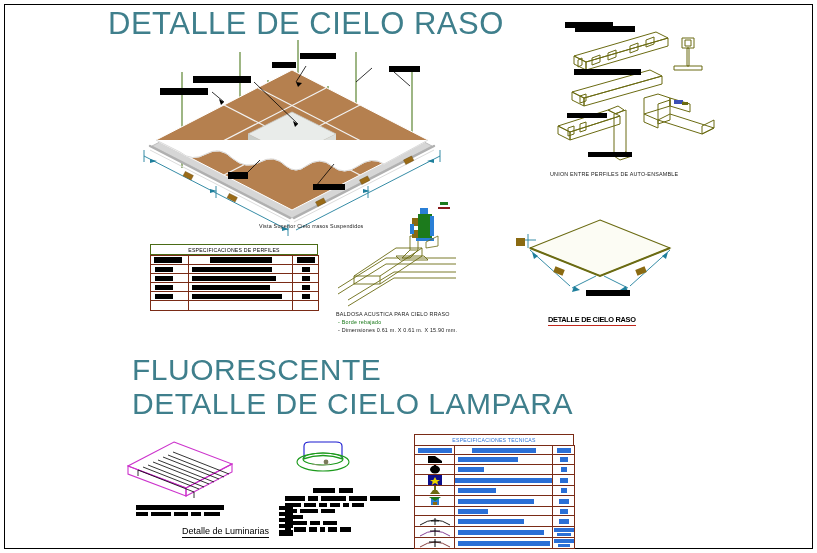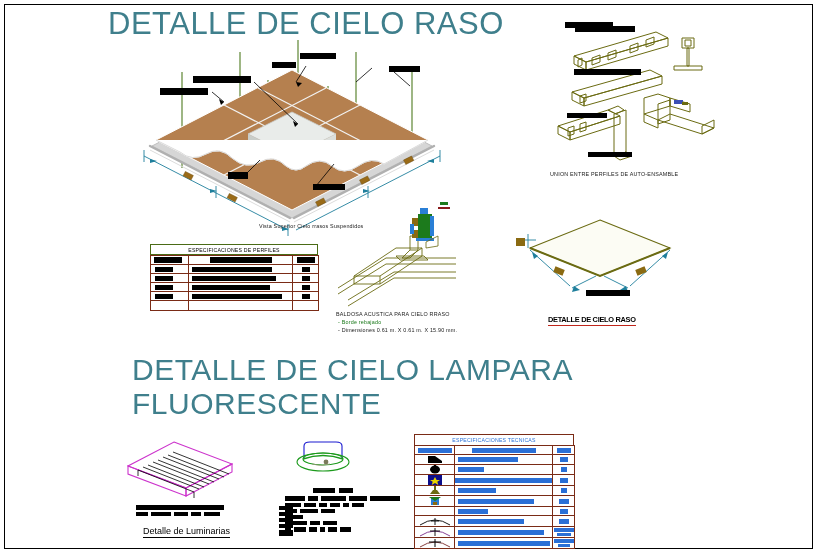--- a/index.html
+++ b/index.html
@@ -17,21 +17,21 @@
   .cap{font-size:5.4px;color:#1a1a1a;letter-spacing:.2px;white-space:nowrap;font-family:"Liberation Sans",sans-serif;}
   .capb{font-size:7.4px;color:#000;font-weight:bold;letter-spacing:-.3px;white-space:nowrap;}
   .caplum{font-size:9px;color:#000;white-space:nowrap;}
   
   .tbl{border-collapse:collapse;border:1px solid #7a2b16;background:#fff;}
   .tbl td{border:1px solid #7a2b16;padding:0;height:8px;}
   .tblhead{font-size:5.2px;color:#000;text-align:center;letter-spacing:.2px;white-space:nowrap;}
   .tblhead-b{font-size:5.2px;color:#2a6fd6;text-align:center;letter-spacing:.2px;white-space:nowrap;}
   .hdrow{border:1px solid #4a6b16;}
   .underline-red{border-bottom:1.3px solid #c0251a;}
-  .underline-blk{border-bottom:1px solid #000;}
+  .underline-blk{border-bottom:1px solid #000;margin-left:39px;}
   svg{display:block;overflow:visible;}
 </style>
 </head>
 <body>
 
 <div id="sheet">
   <div class="frame"></div>
 
   <div class="abs bigtitle" style="left:108px;top:6px;">DETALLE DE CIELO RASO</div>
   <div class="abs rb" style="left:565px;top:22px;width:48px;height:6px;"></div>
@@ -315,22 +315,22 @@
       </g>
       <rect x="6" y="22" width="9" height="8" fill="#8a6a12"></rect>
       <rect x="44" y="52" width="10" height="6" fill="#8a6a12" transform="rotate(22 49 55)"></rect>
       <rect x="126" y="52" width="10" height="6" fill="#8a6a12" transform="rotate(-22 131 55)"></rect>
     </svg>
   </div>
   <div class="abs rb" style="left:586px;top:290px;width:44px;height:6px;"></div>
   <div class="abs capb underline-red" style="left:548px;top:315px;padding-bottom:1px;">DETALLE DE CIELO RASO</div>
 
   <div class="abs bigtitle2" style="left:132px;top:353px;width:520px;">
+    <div>FLUORESCENTE</div>
     <div>DETALLE DE CIELO LAMPARA</div>
-    <div>FLUORESCENTE</div>
   </div>
 
   <div class="abs" style="left:116px;top:440px;width:130px;height:62px;">
     <svg width="130" height="62" viewBox="0 0 130 62">
 
       <g stroke="#cc33cc" stroke-width="1.1" fill="none">
         <polygon points="58,2 116,24 70,48 12,26"></polygon>
         <path d="M12,26 L12,34 L70,56 L70,48 Z"></path>
         <path d="M70,48 L116,24 L116,32 L70,56 Z"></path>
       </g>

